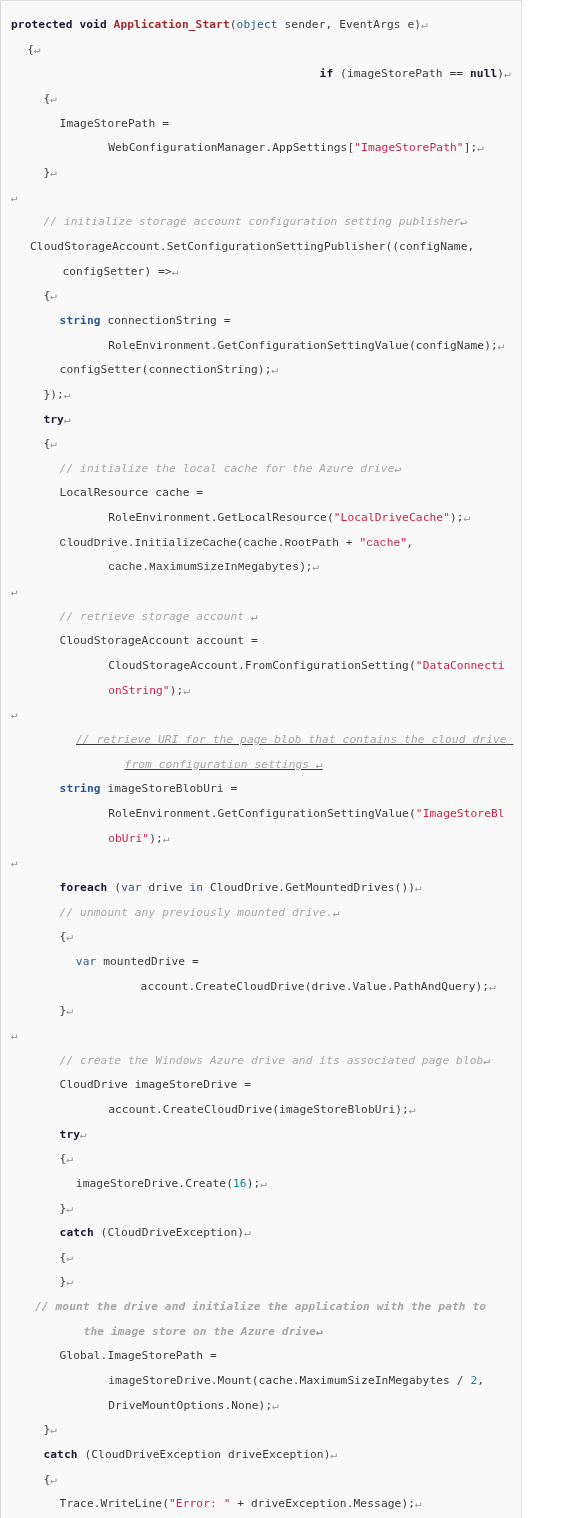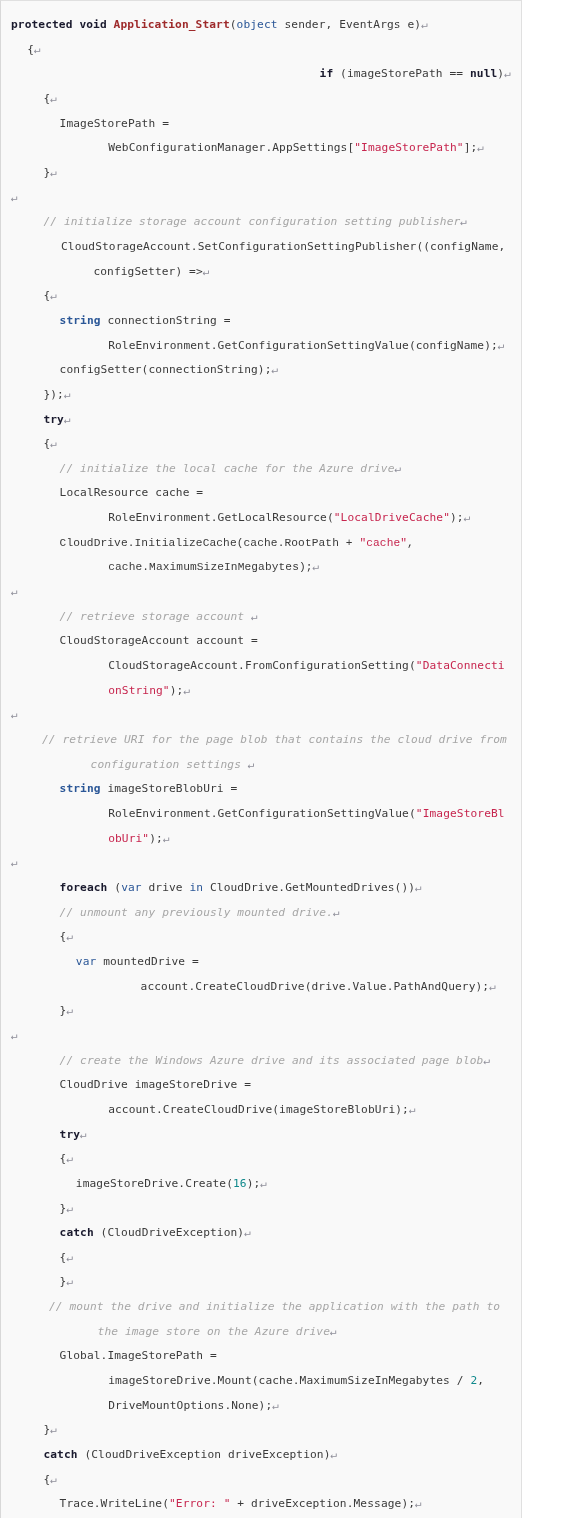--- a/index.html
+++ b/index.html
@@ -42,53 +42,53 @@
 
 <div id="code-block">
     <div class="line" style="padding-left: 0px; text-indent: 0px; margin-left: 0px;"><span class="kw">protected</span><span class="plain"> </span><span class="kw">void</span><span class="plain"> </span><span class="fn">Application_Start</span><span class="plain">(</span><span class="type">object</span><span class="plain"> sender, EventArgs e)</span><span class="pilcrow">↵</span></div>
     <div class="line" style="padding-left: 16.2px; text-indent: -16.2px; margin-left: 16.2px;"><span class="plain">{</span><span class="pilcrow">↵</span></div>
     <div class="line" style="padding-left: 32.4px; text-indent: -32.4px; margin-left: 32.4px; text-align: right;"><span class="kw">if</span><span class="plain"> (imageStorePath == </span><span class="kw">null</span><span class="plain">)</span><span class="pilcrow">↵</span></div>
     <div class="line" style="padding-left: 32.4px; text-indent: -32.4px; margin-left: 32.4px;"><span class="plain">{</span><span class="pilcrow">↵</span></div>
     <div class="line" style="padding-left: 48.6px; text-indent: -48.6px; margin-left: 48.6px;"><span class="plain">ImageStorePath = WebConfigurationManager.AppSettings[</span><span class="str">"ImageStorePath"</span><span class="plain">];</span><span class="pilcrow">↵</span></div>
     <div class="line" style="padding-left: 32.4px; text-indent: -32.4px; margin-left: 32.4px;"><span class="plain">}</span><span class="pilcrow">↵</span></div>
     <div class="line" style="padding-left: 0px; text-indent: 0px; margin-left: 0px;"><span class="pilcrow">↵</span></div>
     <div class="line" style="padding-left: 32.4px; text-indent: -32.4px; margin-left: 32.4px;"><span class="cmt">// initialize storage account configuration setting publisher</span><span class="pilcrow">↵</span></div>
-    <div class="line" style="padding-left: 32.4px; text-indent: -32.4px; margin-left: 50px;"><span class="plain">CloudStorageAccount.SetConfigurationSettingPublisher((configName, configSetter) =&gt;</span><span class="pilcrow">↵</span></div>
+    <div class="line" style="padding-left: 32.4px; text-indent: -32.4px; margin-left: 19px;"><span class="plain">CloudStorageAccount.SetConfigurationSettingPublisher((configName, configSetter) =&gt;</span><span class="pilcrow">↵</span></div>
     <div class="line" style="padding-left: 32.4px; text-indent: -32.4px; margin-left: 32.4px;"><span class="plain">{</span><span class="pilcrow">↵</span></div>
     <div class="line" style="padding-left: 48.6px; text-indent: -48.6px; margin-left: 48.6px;"><span class="typeb">string</span><span class="plain"> connectionString = RoleEnvironment.GetConfigurationSettingValue(configName);</span><span class="pilcrow">↵</span></div>
     <div class="line" style="padding-left: 48.6px; text-indent: -48.6px; margin-left: 48.6px;"><span class="plain">configSetter(connectionString);</span><span class="pilcrow">↵</span></div>
     <div class="line" style="padding-left: 32.4px; text-indent: -32.4px; margin-left: 32.4px;"><span class="plain">});</span><span class="pilcrow">↵</span></div>
     <div class="line" style="padding-left: 32.4px; text-indent: -32.4px; margin-left: 32.4px;"><span class="kw">try</span><span class="pilcrow">↵</span></div>
     <div class="line" style="padding-left: 32.4px; text-indent: -32.4px; margin-left: 32.4px;"><span class="plain">{</span><span class="pilcrow">↵</span></div>
     <div class="line" style="padding-left: 48.6px; text-indent: -48.6px; margin-left: 48.6px;"><span class="cmt">// initialize the local cache for the Azure drive</span><span class="pilcrow">↵</span></div>
     <div class="line" style="padding-left: 48.6px; text-indent: -48.6px; margin-left: 48.6px;"><span class="plain">LocalResource cache = RoleEnvironment.GetLocalResource(</span><span class="str">"LocalDriveCache"</span><span class="plain">);</span><span class="pilcrow">↵</span></div>
     <div class="line" style="padding-left: 48.6px; text-indent: -48.6px; margin-left: 48.6px; font-family: Liberation Mono, monospace;"><span class="plain">CloudDrive.InitializeCache(cache.RootPath + </span><span class="str">"cache"</span><span class="plain">, cache.MaximumSizeInMegabytes);</span><span class="pilcrow">↵</span></div>
     <div class="line" style="padding-left: 0px; text-indent: 0px; margin-left: 0px;"><span class="pilcrow">↵</span></div>
     <div class="line" style="padding-left: 48.6px; text-indent: -48.6px; margin-left: 48.6px;"><span class="cmt">// retrieve storage account </span><span class="pilcrow">↵</span></div>
     <div class="line" style="padding-left: 48.6px; text-indent: -48.6px; margin-left: 48.6px;"><span class="plain">CloudStorageAccount account = CloudStorageAccount.FromConfigurationSetting(</span><span class="str">"DataConnectionString"</span><span class="plain">);</span><span class="pilcrow">↵</span></div>
     <div class="line" style="padding-left: 0px; text-indent: 0px; margin-left: 0px;"><span class="pilcrow">↵</span></div>
-    <div class="line" style="padding-left: 48.6px; text-indent: -48.6px; margin-left: 31px;"><span class="cmt">// retrieve URI for the page blob that contains the cloud drive from configuration settings </span><span class="pilcrow">↵</span></div>
+    <div class="line" style="padding-left: 48.6px; text-indent: -48.6px; margin-left: 65px; text-decoration: underline;"><span class="cmt">// retrieve URI for the page blob that contains the cloud drive from configuration settings </span><span class="pilcrow">↵</span></div>
     <div class="line" style="padding-left: 48.6px; text-indent: -48.6px; margin-left: 48.6px;"><span class="typeb">string</span><span class="plain"> imageStoreBlobUri = RoleEnvironment.GetConfigurationSettingValue(</span><span class="str">"ImageStoreBlobUri"</span><span class="plain">);</span><span class="pilcrow">↵</span></div>
     <div class="line" style="padding-left: 0px; text-indent: 0px; margin-left: 0px;"><span class="pilcrow">↵</span></div>
     <div class="line" style="padding-left: 48.6px; text-indent: -48.6px; margin-left: 48.6px;"><span class="kw">foreach</span><span class="plain"> (</span><span class="type">var</span><span class="plain"> drive </span><span class="type">in</span><span class="plain"> CloudDrive.GetMountedDrives())</span><span class="pilcrow">↵</span></div>
     <div class="line" style="padding-left: 48.6px; text-indent: -48.6px; margin-left: 48.6px;"><span class="cmt">// unmount any previously mounted drive.</span><span class="pilcrow">↵</span></div>
     <div class="line" style="padding-left: 48.6px; text-indent: -48.6px; margin-left: 48.6px;"><span class="plain">{</span><span class="pilcrow">↵</span></div>
     <div class="line" style="padding-left: 64.8px; text-indent: -64.8px; margin-left: 64.8px;"><span class="type">var</span><span class="plain"> mountedDrive = account.CreateCloudDrive(drive.Value.PathAndQuery);</span><span class="pilcrow">↵</span></div>
     <div class="line" style="padding-left: 48.6px; text-indent: -48.6px; margin-left: 48.6px;"><span class="plain">}</span><span class="pilcrow">↵</span></div>
     <div class="line" style="padding-left: 0px; text-indent: 0px; margin-left: 0px;"><span class="pilcrow">↵</span></div>
     <div class="line" style="padding-left: 48.6px; text-indent: -48.6px; margin-left: 48.6px;"><span class="cmt">// create the Windows Azure drive and its associated page blob</span><span class="pilcrow">↵</span></div>
     <div class="line" style="padding-left: 48.6px; text-indent: -48.6px; margin-left: 48.6px;"><span class="plain">CloudDrive imageStoreDrive = account.CreateCloudDrive(imageStoreBlobUri);</span><span class="pilcrow">↵</span></div>
     <div class="line" style="padding-left: 48.6px; text-indent: -48.6px; margin-left: 48.6px;"><span class="kw">try</span><span class="pilcrow">↵</span></div>
     <div class="line" style="padding-left: 48.6px; text-indent: -48.6px; margin-left: 48.6px;"><span class="plain">{</span><span class="pilcrow">↵</span></div>
     <div class="line" style="padding-left: 64.8px; text-indent: -64.8px; margin-left: 64.8px;"><span class="plain">imageStoreDrive.Create(</span><span class="num">16</span><span class="plain">);</span><span class="pilcrow">↵</span></div>
     <div class="line" style="padding-left: 48.6px; text-indent: -48.6px; margin-left: 48.6px;"><span class="plain">}</span><span class="pilcrow">↵</span></div>
     <div class="line" style="padding-left: 48.6px; text-indent: -48.6px; margin-left: 48.6px;"><span class="kw">catch</span><span class="plain"> (CloudDriveException)</span><span class="pilcrow">↵</span></div>
     <div class="line" style="padding-left: 48.6px; text-indent: -48.6px; margin-left: 48.6px;"><span class="plain">{</span><span class="pilcrow">↵</span></div>
     <div class="line" style="padding-left: 48.6px; text-indent: -48.6px; margin-left: 48.6px;"><span class="plain">}</span><span class="pilcrow">↵</span></div>
-    <div class="line" style="padding-left: 48.6px; text-indent: -48.6px; margin-left: 38px;"><span class="cmt">// mount the drive and initialize the application with the path to the image store on the Azure drive</span><span class="pilcrow">↵</span></div>
+    <div class="line" style="padding-left: 48.6px; text-indent: -48.6px; margin-left: 24px; font-weight: bold;"><span class="cmt">// mount the drive and initialize the application with the path to the image store on the Azure drive</span><span class="pilcrow">↵</span></div>
     <div class="line" style="padding-left: 48.6px; text-indent: -48.6px; margin-left: 48.6px;"><span class="plain">Global.ImageStorePath = imageStoreDrive.Mount(cache.MaximumSizeInMegabytes / </span><span class="num">2</span><span class="plain">, DriveMountOptions.None);</span><span class="pilcrow">↵</span></div>
     <div class="line" style="padding-left: 32.4px; text-indent: -32.4px; margin-left: 32.4px;"><span class="plain">}</span><span class="pilcrow">↵</span></div>
     <div class="line" style="padding-left: 32.4px; text-indent: -32.4px; margin-left: 32.4px;"><span class="kw">catch</span><span class="plain"> (CloudDriveException driveException)</span><span class="pilcrow">↵</span></div>
     <div class="line" style="padding-left: 32.4px; text-indent: -32.4px; margin-left: 32.4px;"><span class="plain">{</span><span class="pilcrow">↵</span></div>
     <div class="line" style="padding-left: 48.6px; text-indent: -48.6px; margin-left: 48.6px;"><span class="plain">Trace.WriteLine(</span><span class="str">"Error: "</span><span class="plain"> + driveException.Message);</span><span class="pilcrow">↵</span></div>
     <div class="line" style="padding-left: 32.4px; text-indent: -32.4px; margin-left: 32.4px;"><span class="plain">}</span><span class="pilcrow">↵</span></div>
     <div class="line" style="padding-left: 16.2px; text-indent: -16.2px; margin-left: 16.2px;"><span class="plain">}</span><span class="pilcrow">↵</span></div>
   </div>
 
 </body></html>

